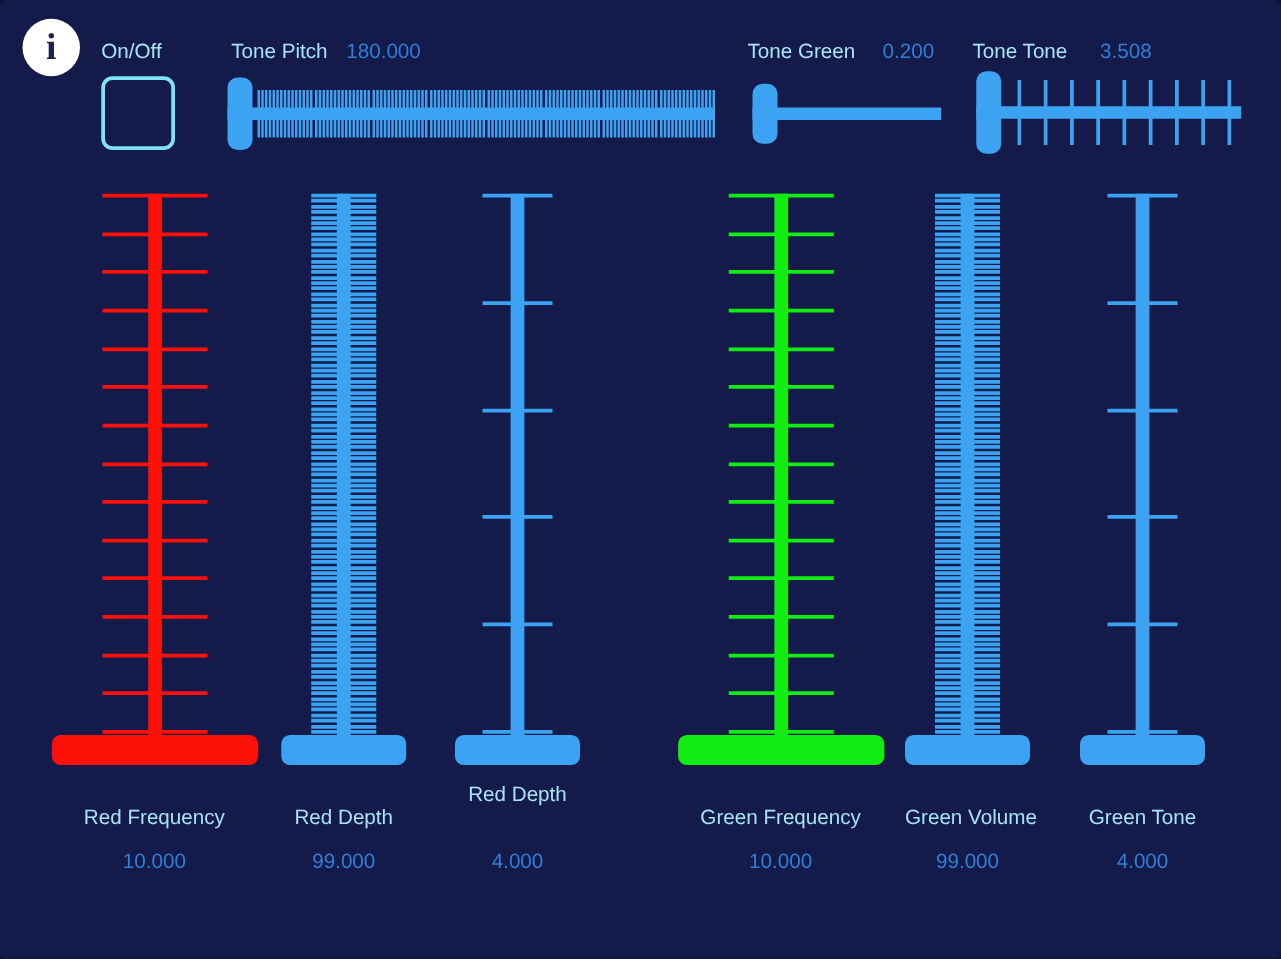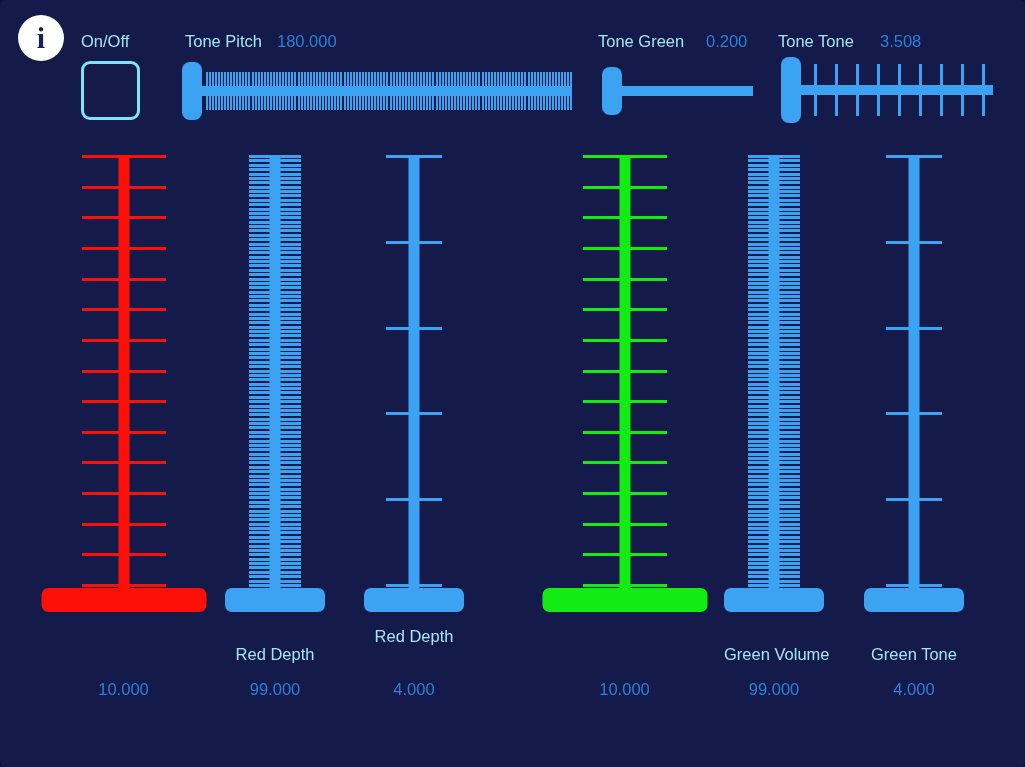--- a/index.html
+++ b/index.html
@@ -280,20 +280,21 @@
           <div class="vs-tick" style="top: 245.14px; width: 84px; background: rgb(253, 16, 8);"></div>
           <div class="vs-tick" style="top: 275.79px; width: 84px; background: rgb(253, 16, 8);"></div>
           <div class="vs-tick" style="top: 306.43px; width: 84px; background: rgb(253, 16, 8);"></div>
           <div class="vs-tick" style="top: 337.07px; width: 84px; background: rgb(253, 16, 8);"></div>
           <div class="vs-tick" style="top: 367.71px; width: 84px; background: rgb(253, 16, 8);"></div>
           <div class="vs-tick" style="top: 398.36px; width: 84px; background: rgb(253, 16, 8);"></div>
           <div class="vs-tick" style="top: 429px; width: 84px; background: rgb(253, 16, 8);"></div>
         </div>
         <div class="vs-track" style="height: 457px; background: rgb(253, 16, 8);"></div>
         <div class="vs-thumb" style="width: 165px; top: 433px; background: rgb(253, 16, 8);"></div>
+        <div class="vs-label" style="top: 490px;">Red Frequency</div>
         <div class="vs-value" style="top: 525px;">10.000</div>
       </div>
       <div class="vslider" style="left: 225px; top: 155px; width: 100px; height: 527px;">
         <div class="vs-ticks" style="height: 457px;">
           <div class="vs-tick" style="top: 0px; width: 52px; background: rgb(59, 163, 242); height: 3px;"></div>
           <div class="vs-tick" style="top: 4.38px; width: 52px; background: rgb(59, 163, 242); height: 3px;"></div>
           <div class="vs-tick" style="top: 8.76px; width: 52px; background: rgb(59, 163, 242); height: 3px;"></div>
           <div class="vs-tick" style="top: 13.13px; width: 52px; background: rgb(59, 163, 242); height: 3px;"></div>
           <div class="vs-tick" style="top: 17.51px; width: 52px; background: rgb(59, 163, 242); height: 3px;"></div>
           <div class="vs-tick" style="top: 21.89px; width: 52px; background: rgb(59, 163, 242); height: 3px;"></div>
@@ -423,20 +424,21 @@
           <div class="vs-tick" style="top: 245.14px; width: 84px; background: rgb(18, 236, 18);"></div>
           <div class="vs-tick" style="top: 275.79px; width: 84px; background: rgb(18, 236, 18);"></div>
           <div class="vs-tick" style="top: 306.43px; width: 84px; background: rgb(18, 236, 18);"></div>
           <div class="vs-tick" style="top: 337.07px; width: 84px; background: rgb(18, 236, 18);"></div>
           <div class="vs-tick" style="top: 367.71px; width: 84px; background: rgb(18, 236, 18);"></div>
           <div class="vs-tick" style="top: 398.36px; width: 84px; background: rgb(18, 236, 18);"></div>
           <div class="vs-tick" style="top: 429px; width: 84px; background: rgb(18, 236, 18);"></div>
         </div>
         <div class="vs-track" style="height: 457px; background: rgb(18, 236, 18);"></div>
         <div class="vs-thumb" style="width: 165px; top: 433px; background: rgb(18, 236, 18);"></div>
+        <div class="vs-label" style="top: 490px;">Green Frequency</div>
         <div class="vs-value" style="top: 525px;">10.000</div>
       </div>
       <div class="vslider" style="left: 724px; top: 155px; width: 100px; height: 527px;">
         <div class="vs-ticks" style="height: 457px;">
           <div class="vs-tick" style="top: 0px; width: 52px; background: rgb(59, 163, 242); height: 3px;"></div>
           <div class="vs-tick" style="top: 4.38px; width: 52px; background: rgb(59, 163, 242); height: 3px;"></div>
           <div class="vs-tick" style="top: 8.76px; width: 52px; background: rgb(59, 163, 242); height: 3px;"></div>
           <div class="vs-tick" style="top: 13.13px; width: 52px; background: rgb(59, 163, 242); height: 3px;"></div>
           <div class="vs-tick" style="top: 17.51px; width: 52px; background: rgb(59, 163, 242); height: 3px;"></div>
           <div class="vs-tick" style="top: 21.89px; width: 52px; background: rgb(59, 163, 242); height: 3px;"></div>

